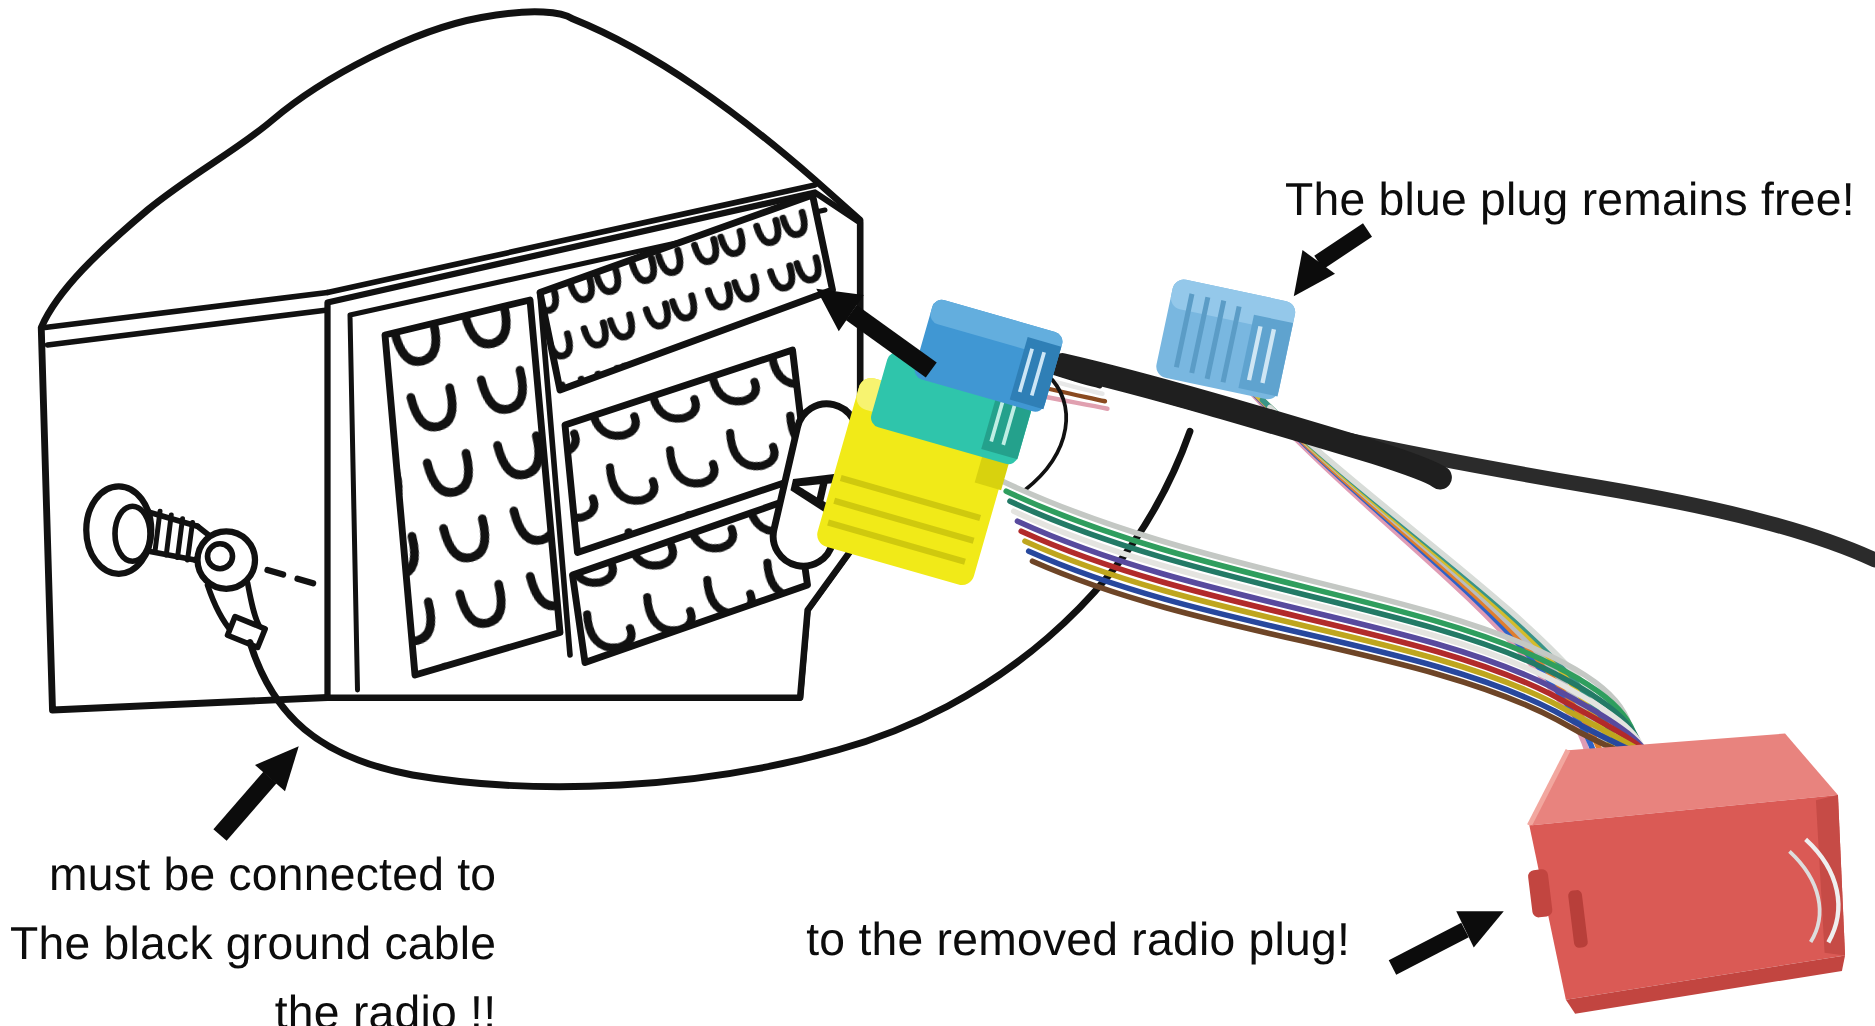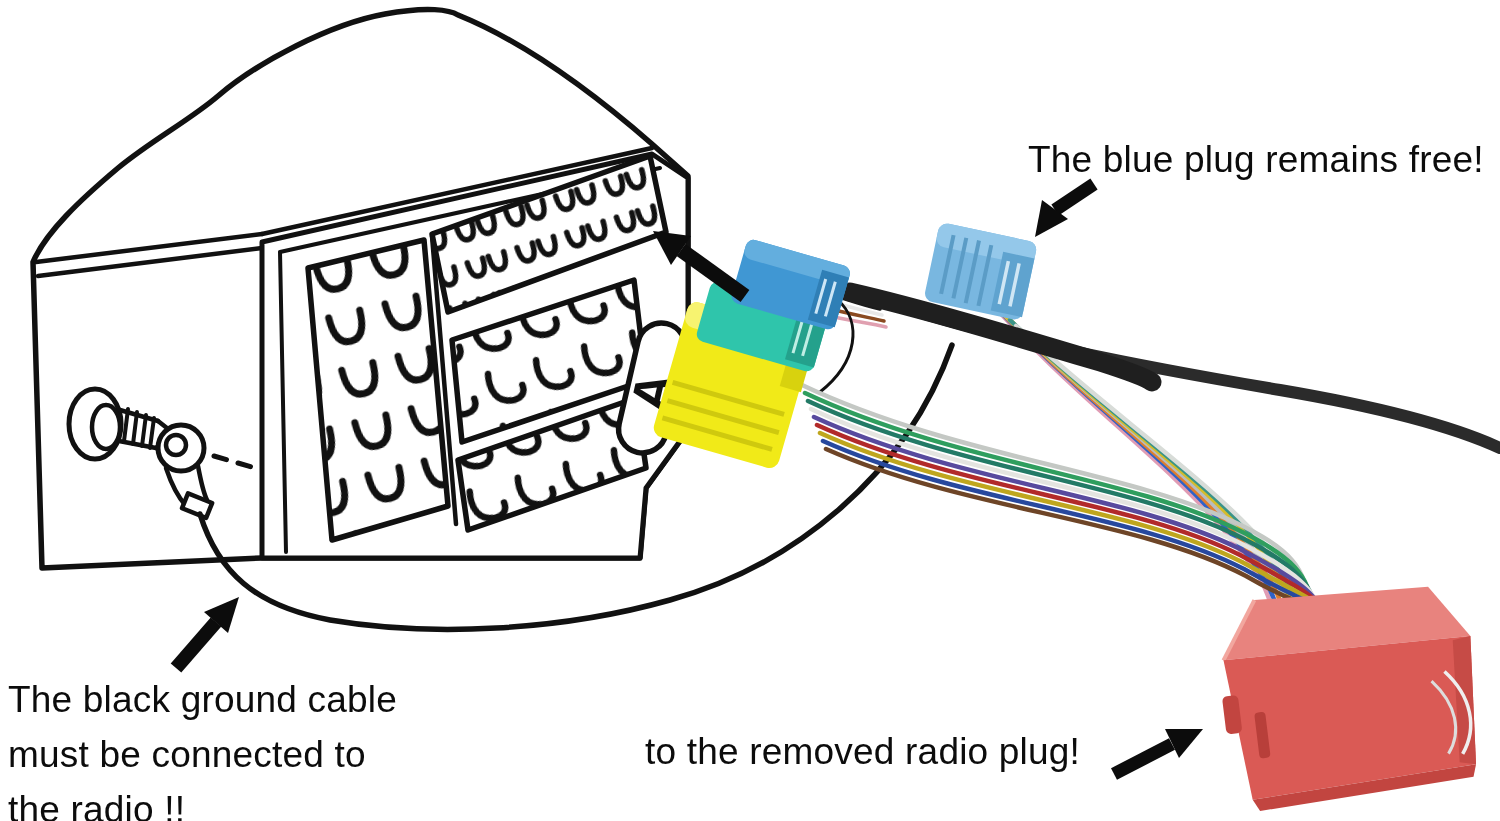--- a/index.html
+++ b/index.html
@@ -5,21 +5,21 @@
   html,body{margin:0;padding:0;background:#ffffff;}
   .canvas{
     position:relative;width:1500px;height:821px;background:#ffffff;overflow:hidden;
     font-family:"Liberation Sans", sans-serif;color:#0c0c0c;
   }
   .artwork{position:absolute;left:0;top:0;width:1500px;height:821px;}
   .note{position:absolute;color:#0c0c0c;letter-spacing:0.2px;}
   .note-blue{left:1028px;top:138px;font-size:37px;line-height:44px;white-space:nowrap;}
   .note-ground{left:8px;top:672px;font-size:37px;line-height:55px;}
   .note-red{left:645px;top:724px;font-size:37px;line-height:55px;}
-  .note div{white-space:nowrap;}
+  .note div{white-space:nowrap;text-align:right;}
 </style>
 </head>
 <body>
 
 <div class="canvas">
 
 <svg class="artwork" viewBox="0 0 1500 821" xmlns="http://www.w3.org/2000/svg">
   <defs>
     <pattern id="patBigU" width="58" height="54" patternUnits="userSpaceOnUse" patternTransform="rotate(-14)">
       <path d="M 10,10 C 10,30 16,38 26,38 C 36,38 42,30 42,10" fill="none" stroke="#111" stroke-width="7" stroke-linecap="round"></path>
@@ -193,22 +193,22 @@
       <polygon points="1203,729 1179,758 1165,729" stroke="none"></polygon>
     </g>
   </g>
 </svg>
 
 <div class="note note-blue">
   <div>The blue plug remains free!</div>
 </div>
 
 <div class="note note-ground">
+  <div>must be connected to</div>
   <div>The black ground cable</div>
-  <div>must be connected to</div>
   <div>the radio !!</div>
 </div>
 
 <div class="note note-red">
   <div>to the removed radio plug!</div>
 </div>
 
 </div>
 
 </body></html>

